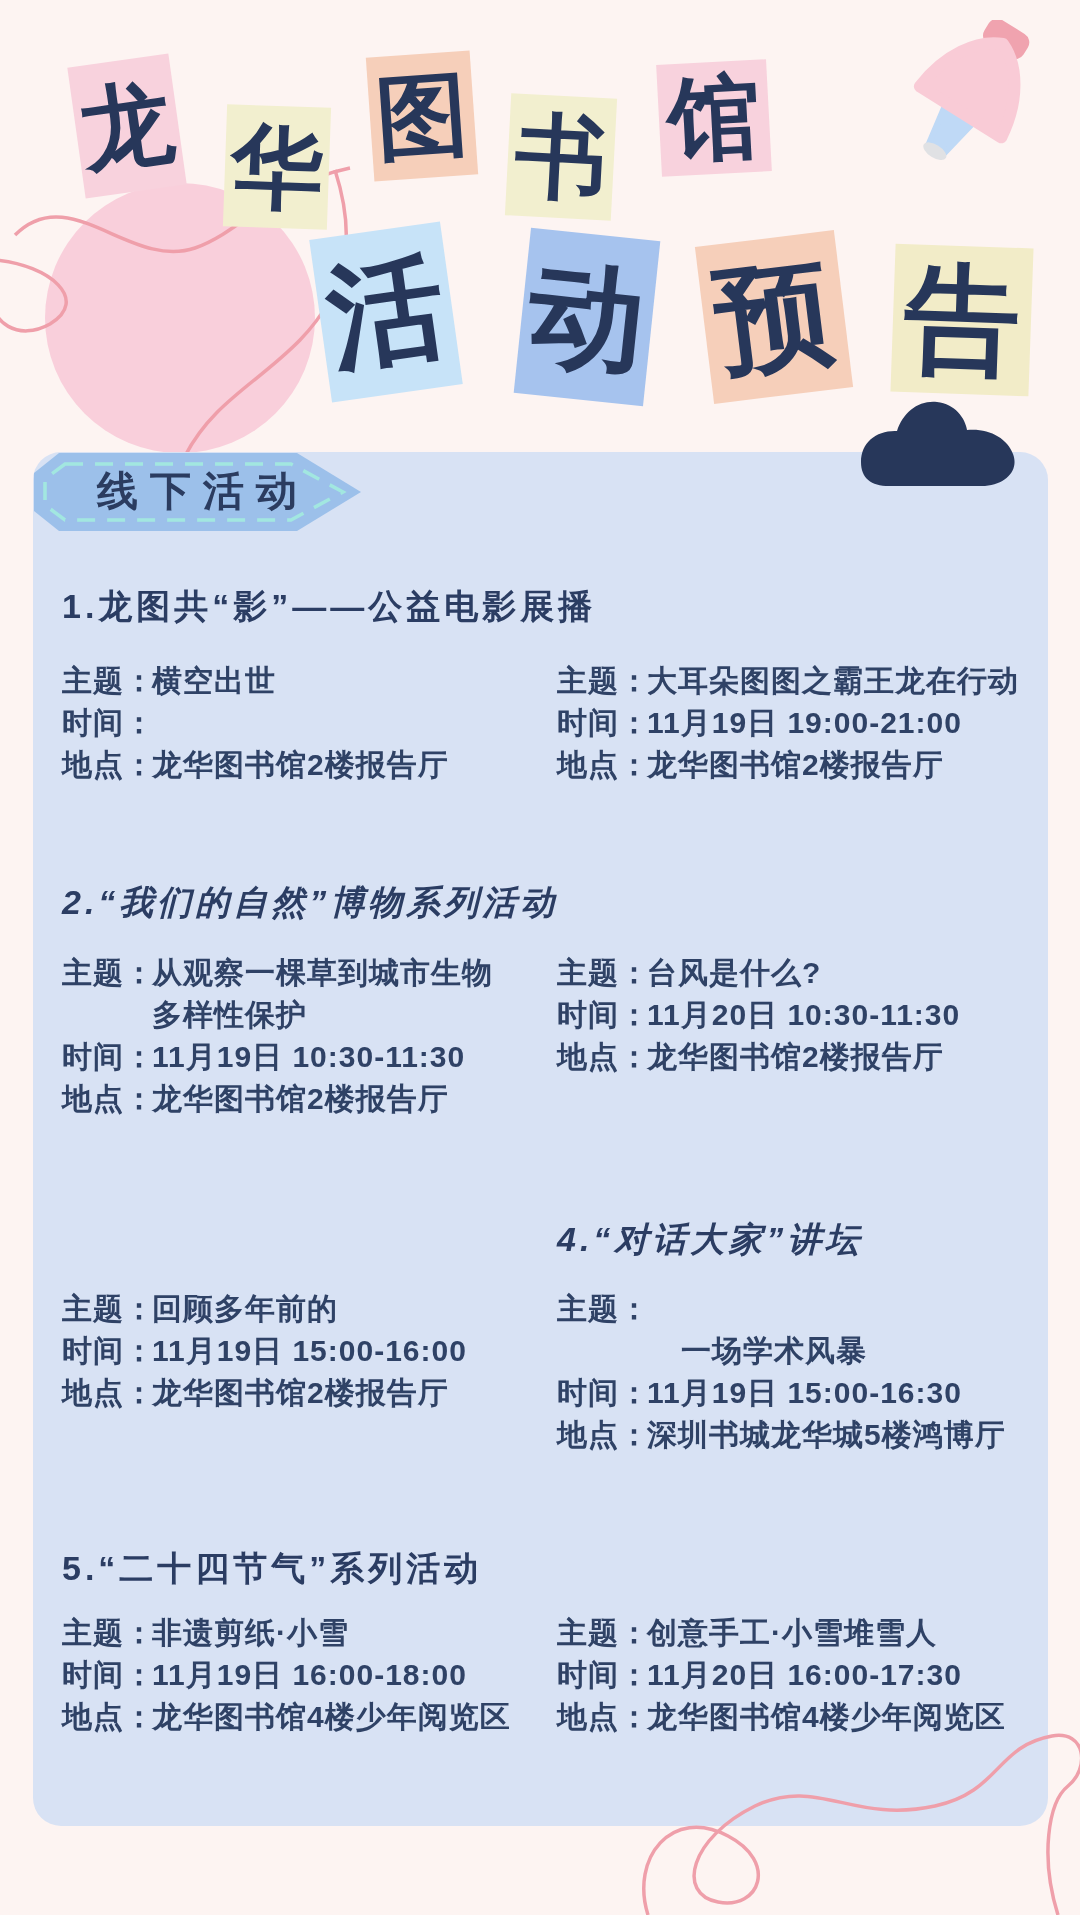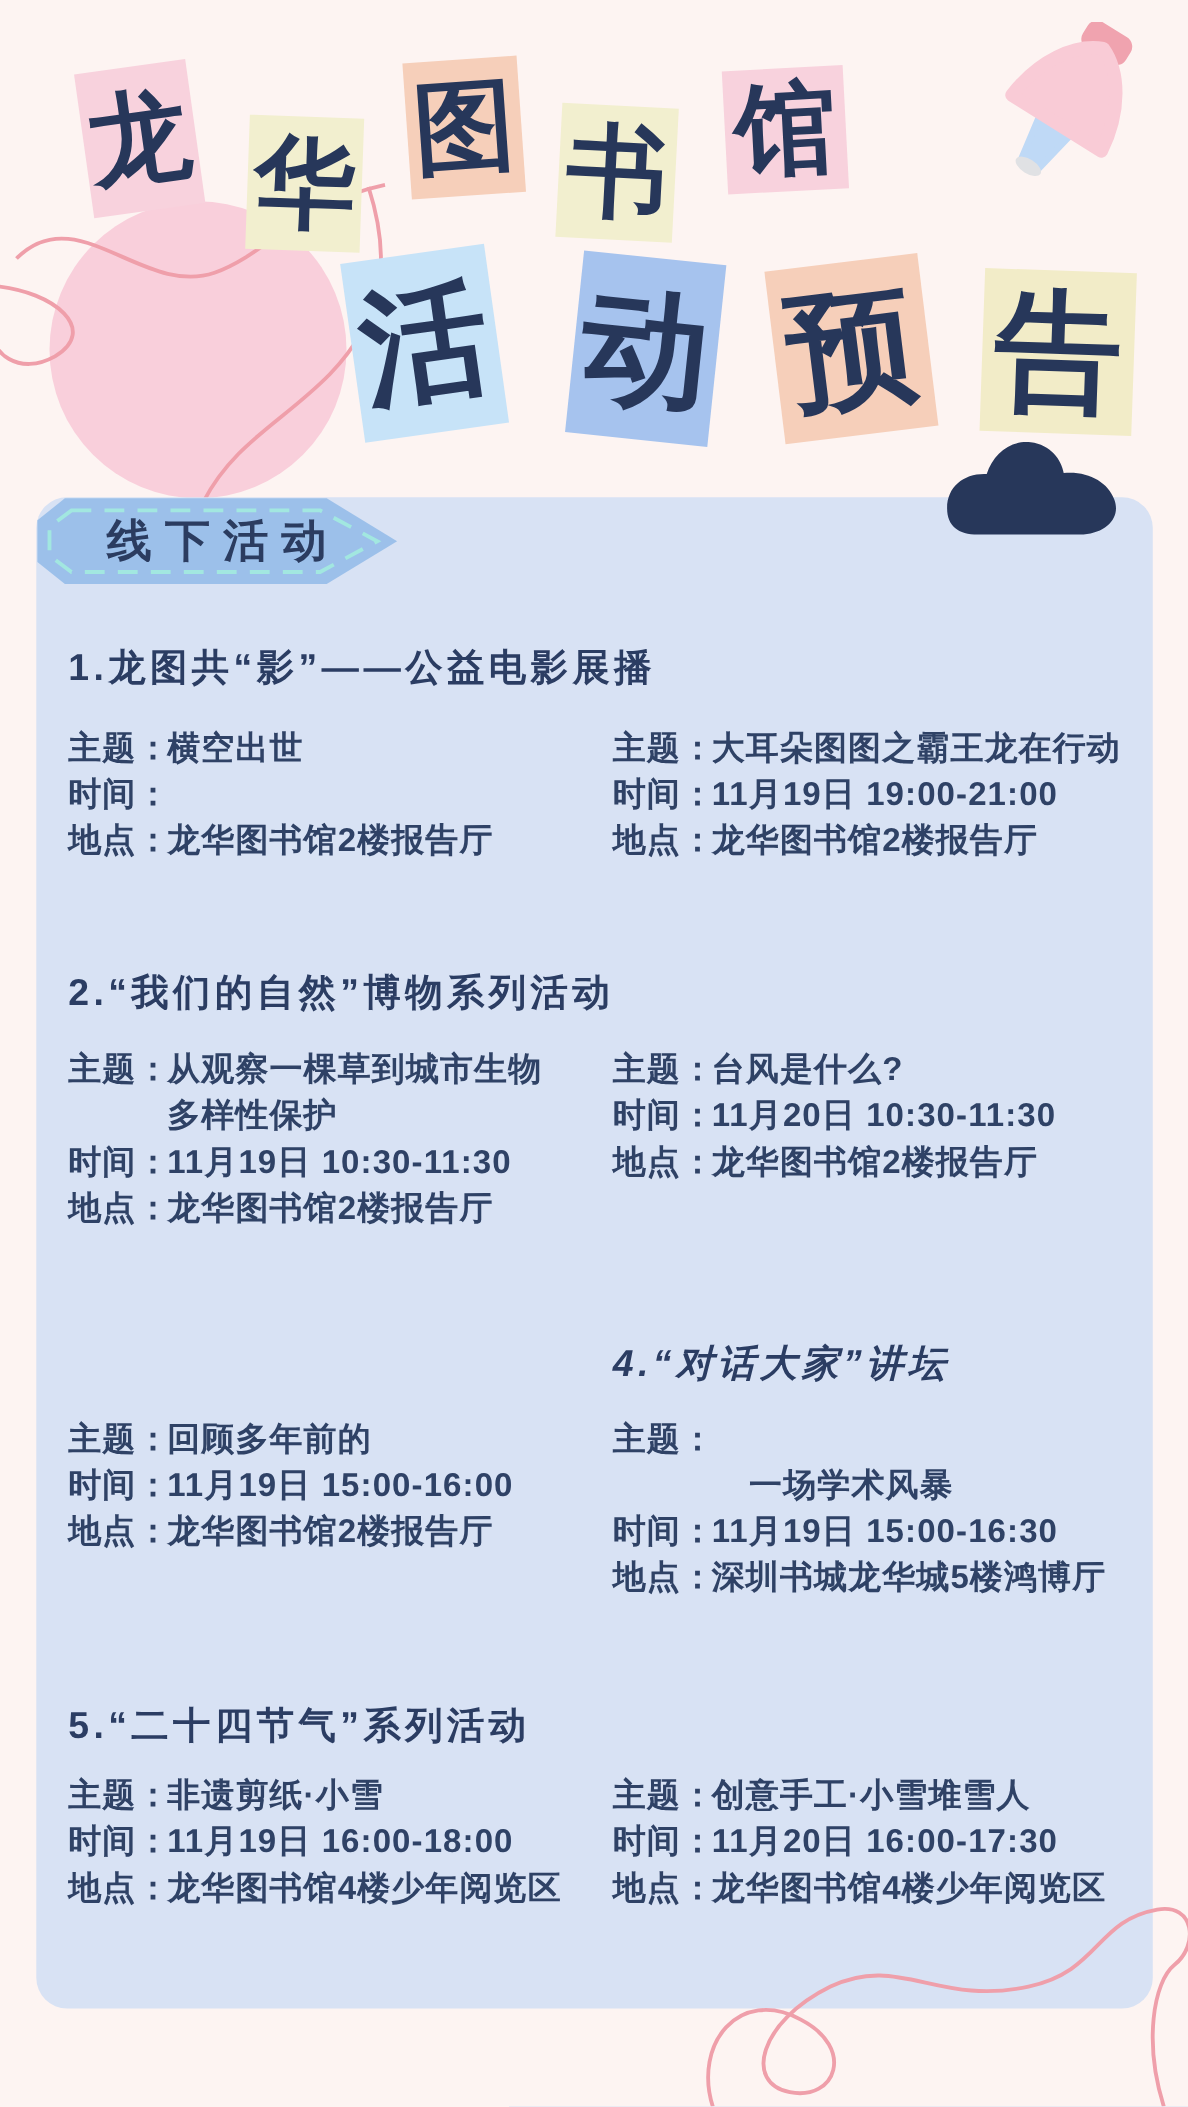--- a/index.html
+++ b/index.html
@@ -146,21 +146,21 @@
       <div class="line">
           <span class="lbl">时间：</span>
           <span>11月19日 19:00-21:00</span>
         </div>
       <div class="line">
           <span class="lbl">地点：</span>
           <span>龙华图书馆2楼报告厅</span>
         </div>
     </div>
 
-    <div class="ev-title" style="left:29px;top:428px;">2.“我们的自然”博物系列活动</div>
+    <div class="ev-title" style="left:29px;top:428px;font-style:italic;">2.“我们的自然”博物系列活动</div>
     <div class="session" style="left:29px;top:500px;">
       <div class="line">
           <span class="lbl">主题：</span>
           <span>从观察一棵草到城市生物</span>
         </div>
       <div class="line">
           <span class="lbl"></span>
           <span>多样性保护</span>
         </div>
       <div class="line">

